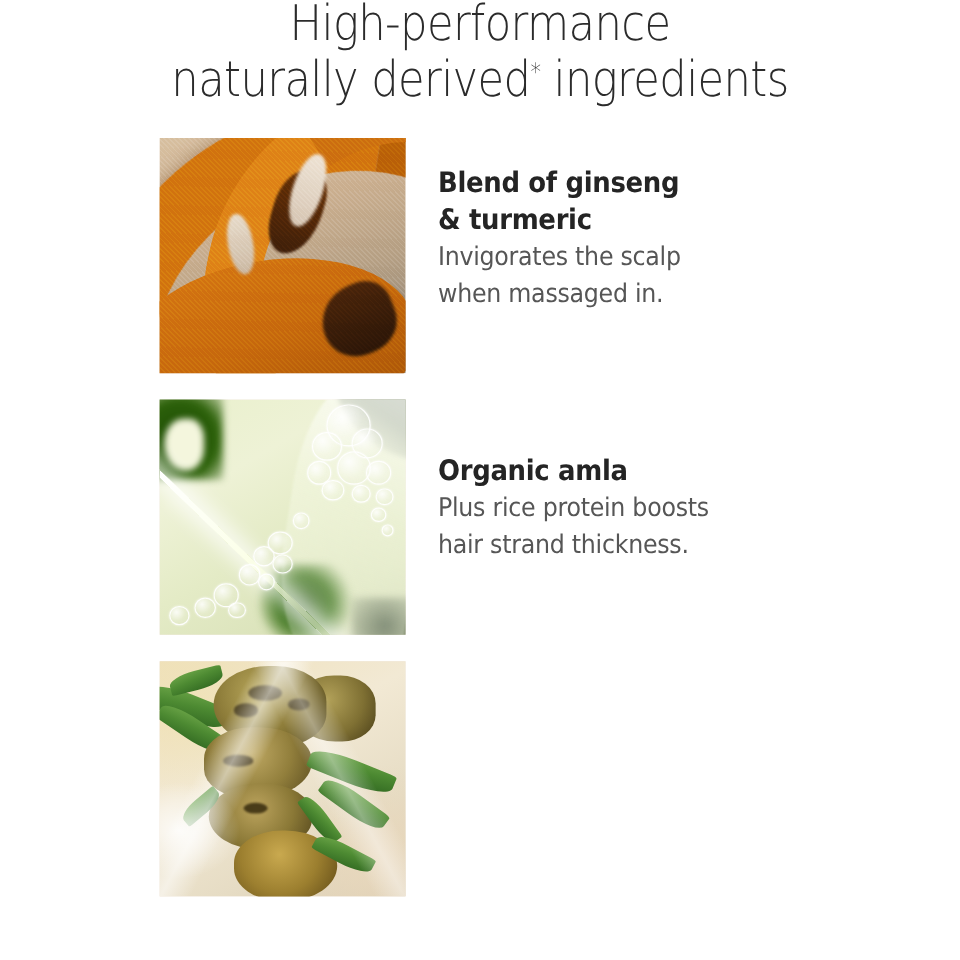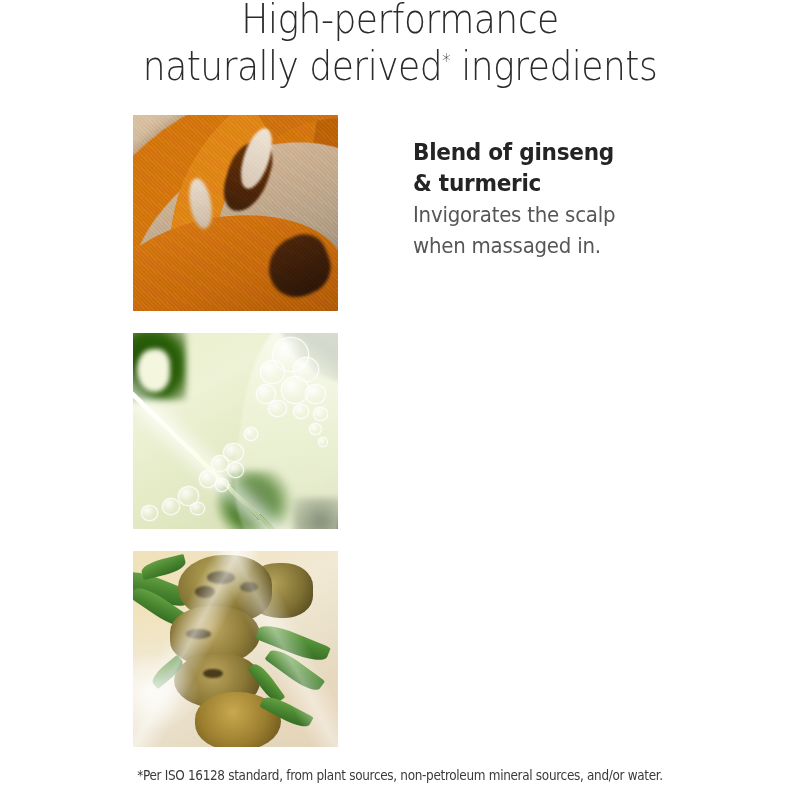--- a/index.html
+++ b/index.html
@@ -52,21 +52,21 @@
   }
 
   
   .row {
     position: absolute;
     left: 133px;
     width: 620px;
     display: flex;
     align-items: flex-start;
   }
-  .row-1 { top: 115px; gap: 48px; }
+  .row-1 { top: 115px; }
   .row-2 { top: 333px; }
   .row-3 { top: 551px; }
 
   .thumb {
     width: 205px;
     height: 196px;
     flex: 0 0 205px;
     position: relative;
     overflow: hidden;
     background: #efe6da;
@@ -426,20 +426,25 @@
           <div class="bub" style="left:32%;top:70%;width:8%;height:8%;"></div>
           <div class="bub" style="left:40%;top:74%;width:6%;height:6%;"></div>
           <div class="bub" style="left:22%;top:78%;width:9%;height:9%;"></div>
           <div class="bub" style="left:14%;top:84%;width:8%;height:8%;"></div>
           <div class="bub" style="left:28%;top:86%;width:6%;height:6%;"></div>
           <div class="bub" style="left:4%;top:88%;width:7%;height:7%;"></div>
           <div class="bub" style="left:54%;top:48%;width:6%;height:6%;"></div>
         </div>
       </div>
     </div>
+    <div class="copy c2">
+      <div class="head">Organic amla</div>
+      <div class="desc">Plus rice protein boosts</div>
+      <div class="desc">hair strand thickness.</div>
+    </div>
   </div>
 
   <div class="row row-3">
     <div class="thumb">
       <div class="art-ginger">
         <div class="leaf" style="left:-6%;top:14%;width:34%;height:11%;transform:rotate(22deg);"></div>
         <div class="leaf" style="left:-2%;top:24%;width:30%;height:9%;transform:rotate(34deg);"></div>
         <div class="leaf" style="left:4%;top:4%;width:22%;height:8%;transform:rotate(-14deg);"></div>
         <div class="g-root g-r5"></div>
         <div class="g-root g-r1"></div>
@@ -454,15 +459,14 @@
         <div class="leaf" style="left:60%;top:42%;width:36%;height:10%;transform:rotate(22deg);"></div>
         <div class="leaf" style="left:64%;top:56%;width:30%;height:9%;transform:rotate(36deg);"></div>
         <div class="leaf" style="left:54%;top:64%;width:22%;height:7%;transform:rotate(54deg);"></div>
         <div class="leaf" style="left:62%;top:78%;width:26%;height:8%;transform:rotate(28deg);"></div>
         <div class="leaf" style="left:8%;top:58%;width:18%;height:7%;transform:rotate(-40deg);"></div>
         <div class="g-gloss"></div>
       </div>
     </div>
   </div>
 
-  <div class="footnote"><span>*Per ISO 16128 standard, from plant sources, non-petroleum mineral sources, and/or water.</span></div>
 
 </div>
 
 </body></html>

